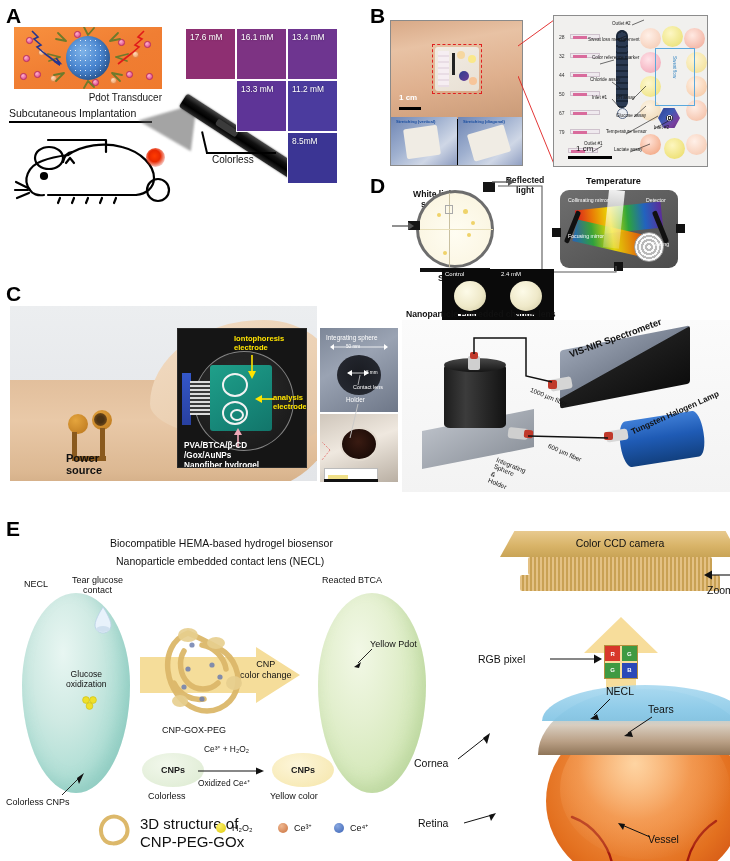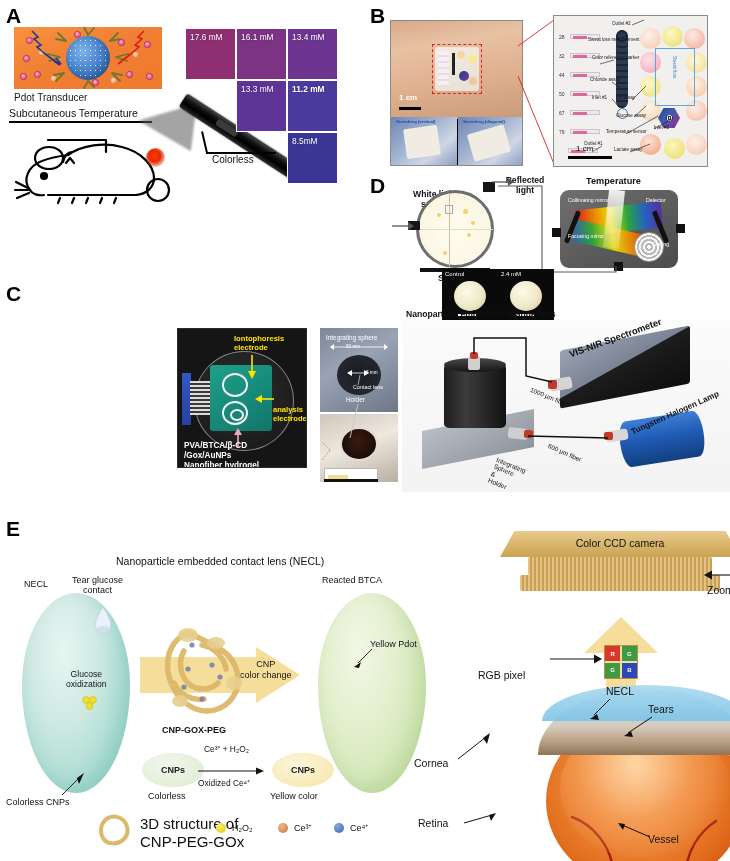--- a/index.html
+++ b/index.html
@@ -52,21 +52,21 @@
     background-size: 5px 5px, 6px 6px;
     background-position: 0 0, 3px 2px;
     opacity:.85;
   }
   .pdot-dot{
     position:absolute; width:6.5px; height:6.5px; border-radius:50%;
     background: radial-gradient(circle at 35% 30%, #ffb3cf, #d73d7e);
     border:.6px solid #b92f69;
   }
   .pdot-dot.pale{ background: radial-gradient(circle at 35% 30%,#ffd9b8,#f09c5c); border-color:#e2884a;}
-  .label-pdot{ left:14px; top:92px; width:148px; text-align:left; font-size:10px; color:#1a1a1a;}
+  .label-pdot{ left:14px; top:92px; width:148px; text-align:right; font-size:10px; color:#1a1a1a;}
 
   .sub-impl { left: 9px; top: 107px; font-size: 10.5px; color:#111; }
   .sub-line { position:absolute; left:9px; top:121px; width:143px; height:1.6px; background:#000; }
 
   .mouse-svg { position:absolute; left:8px; top:118px; }
   .implant-dot{
     position:absolute; left:146px; top:148px; width:19px; height:19px; border-radius:50%;
     background: radial-gradient(circle at 45% 42%, #ff3b00 0%, #e82800 38%, rgba(220,30,0,.25) 72%, rgba(220,30,0,0) 100%);
   }
 
@@ -385,21 +385,21 @@
         </g>
         <path d="M46 38 L40 34 L46 36 L42 31" stroke="#26358f" stroke-width="1.6" fill="none"></path>
         <g stroke="#e01a1a" stroke-width="1.6" fill="none">
           <path d="M130 4 L124 10 L128 12 L121 18 L125 20 L118 26"></path>
           <path d="M118 26 L104 37"></path>
         </g>
       </svg>
     </div>
     <div class="lbl label-pdot">Pdot Transducer</div>
 
-    <div class="lbl sub-impl">Subcutaneous Temperature</div>
+    <div class="lbl sub-impl">Subcutaneous Implantation</div>
     <div class="sub-line"></div>
     <svg class="mouse-svg" width="190" height="90" viewBox="0 0 190 90">
       <g fill="none" stroke="#000" stroke-width="2.2" stroke-linecap="round" stroke-linejoin="round">
         <path d="M22 72 C14 62 20 48 34 43 C44 39 52 38 60 37"></path>
         <path d="M60 37 C74 27 96 24 114 29 C134 34 146 48 146 60 C146 70 138 76 128 77"></path>
         <path d="M128 77 L40 77"></path>
         <path d="M22 72 C24 76 30 78 36 77"></path>
         <ellipse cx="41" cy="40" rx="14" ry="11"></ellipse>
         <path d="M55 44 C56 38 60 34 64 34"></path>
         <path d="M58 45 L62 40 M62 40 L66 45"></path>
@@ -424,21 +424,21 @@
       </div>
       <div class="tile" style="left:51px;top:0px;background:#7d3383;">
         <span>16.1 mM</span>
       </div>
       <div class="tile" style="left:102px;top:0px;background:#6e3590;">
         <span>13.4 mM</span>
       </div>
       <div class="tile" style="left:51px;top:52px;background:#5e3497;">
         <span>13.3 mM</span>
       </div>
-      <div class="tile" style="left:102px;top:52px;background:#4b3b9e;font-weight:bold;">
+      <div class="tile" style="left:102px;top:52px;background:#4b3b9e;">
         <span>11.2 mM</span>
       </div>
       <div class="tile" style="left:102px;top:104px;background:#3b3594;">
         <span>8.5mM</span>
       </div>
     </div>
   </div>
 
   <div id="panelB" class="abs">
     <div class="panel-letter" style="left:2px;top:4px;">B</div>
@@ -619,33 +619,45 @@
       <div class="lens-circle"></div>
       <div class="lbl w" style="left:3px;top:2px;font-size:6px;">2.4 mM</div>
       <div style="position:absolute;left:18px;bottom:5px;width:18px;height:2px;background:#fff;"></div>
     </div>
     <div class="lbl" style="left:38px;top:138px;font-weight:bold;font-size:8.6px;">Nanoparticle embedded change lens</div>
   </div>
 
   <div id="panelC" class="abs">
     <div class="panel-letter" style="left:6px;top:0px;">C</div>
 
+    <div class="arm-photo">
+      <div class="forearm"></div>
+      <div class="hand"></div>
+      <div class="elec-pad" style="left:58px;top:108px;"></div>
+      <div class="elec-pad" style="left:82px;top:104px;"></div>
+      <div class="elec-trace" style="left:62px;top:126px;width:5px;height:28px;"></div>
+      <div class="elec-trace" style="left:62px;top:150px;width:34px;height:5px;"></div>
+      <div class="elec-trace" style="left:90px;top:122px;width:5px;height:30px;"></div>
+      <div style="position:absolute;left:84px;top:107px;width:13px;height:13px;border-radius:50%;background:radial-gradient(circle,#4a3112 35%,#8a5a1e 100%);"></div>
+      <div class="lbl" style="left:56px;top:146px;white-space:pre-line;font-weight:bold;font-size:11px;color:#111;line-height:1.12;">Power
+source</div>
+    </div>
 
     <div class="zoom-photo">
       <div class="dish"></div>
       <div class="blue-conn"></div>
       <div class="flex-conn"></div>
       <div class="chip">
         <div class="ring-el" style="left:12px;top:8px;width:26px;height:24px;"></div>
         <div class="ring-el" style="left:12px;top:36px;width:26px;height:24px;"></div>
         <div style="position:absolute;left:20px;top:44px;width:14px;height:12px;border:2px solid #f2f2f2;border-radius:50%;"></div>
       </div>
       <div class="lbl y" style="left:56px;top:6px;white-space:pre-line;font-size:7.6px;line-height:1.15;">Iontophoresis
 electrode</div>
-      <div class="lbl y" style="left:95px;top:77px;white-space:pre-line;font-size:7.6px;line-height:1.15;">analysis
+      <div class="lbl y" style="left:95px;top:65px;white-space:pre-line;font-size:7.6px;line-height:1.15;">analysis
 electrode</div>
       <svg style="position:absolute;left:0;top:0;" width="130" height="140">
         <path d="M74 26 L74 42" stroke="#ffe400" stroke-width="1.6" fill="none"></path>
         <path d="M70 42 L74 50 L78 42 Z" fill="#ffe400"></path>
         <path d="M96 70 L84 70" stroke="#ffe400" stroke-width="1.6" fill="none"></path>
         <path d="M84 66 L77 70 L84 74 Z" fill="#ffe400"></path>
         <path d="M60 118 L60 106" stroke="#f0a8b8" stroke-width="1.6" fill="none"></path>
         <path d="M56 106 L60 99 L64 106 Z" fill="#f0a8b8"></path>
       </svg>
       <div class="lbl w" style="left:6px;top:112px;white-space:pre-line;font-weight:bold;font-size:8.2px;line-height:1.22;">PVA/BTCA/β-CD
@@ -708,20 +720,21 @@
       <div class="lbl rot" style="left:96px;top:136px;transform:rotate(22deg);white-space:pre-line;font-size:6.6px;line-height:1.1;">Integrating
 Sphere
 &amp;
 Holder</div>
     </div>
   </div>
 
   <div id="panelE" class="abs">
     <div class="panel-letter" style="left:6px;top:0px;">E</div>
 
+    <div class="e-title" style="left:110px;top:20px;">Biocompatible HEMA-based hydrogel biosensor</div>
     <div class="e-title" style="left:116px;top:38px;">Nanoparticle embedded contact lens (NECL)</div>
 
     <div class="necl-lens lens-left"></div>
     <div class="lbl" style="left:24px;top:62px;font-size:9px;">NECL</div>
     <div class="lbl" style="left:72px;top:58px;white-space:pre-line;text-align:center;font-size:9px;line-height:1.15;">Tear glucose
 contact</div>
 
     <svg style="position:absolute;left:92px;top:88px;" width="22" height="30">
       <path d="M11 2 C11 2 3 14 3 20 C3 25 7 28 11 28 C15 28 19 25 19 20 C19 14 11 2 11 2 Z" fill="#e8f2fb" stroke="#b8cfe4" stroke-width="0.8"></path>
       <ellipse cx="11" cy="24" rx="7" ry="3" fill="#cfe0ef"></ellipse>
@@ -756,21 +769,21 @@
       </g>
       <g fill="#6f7fae" opacity="0.85">
         <circle cx="34" cy="20" r="2.6"></circle>
           <circle cx="54" cy="40" r="2.6"></circle>
         <circle cx="30" cy="44" r="2.6"></circle>
           <circle cx="26" cy="62" r="2.6"></circle>
         <circle cx="44" cy="74" r="2.6"></circle>
           <circle cx="62" cy="52" r="2.6"></circle>
       </g>
     </svg>
-    <div class="lbl" style="left:162px;top:208px;font-size:9px;font-weight:bold;">CNP-GOX-PEG</div>
+    <div class="lbl" style="left:162px;top:208px;font-size:9px;">CNP-GOX-PEG</div>
 
     <div class="necl-lens lens-right"></div>
     <div class="lbl" style="left:322px;top:58px;font-size:9px;">Reacted BTCA</div>
     <div class="lbl" style="left:370px;top:122px;font-size:9px;">Yellow  Pdot</div>
     <svg style="position:absolute;left:352px;top:128px;" width="24" height="26">
       <path d="M20 4 L6 18" stroke="#111" stroke-width="0.9"></path>
       <path d="M2 22 L9 17 L7 23 Z" fill="#111"></path>
     </svg>
     <div class="lbl" style="left:6px;top:280px;font-size:9px;">Colorless CNPs</div>
     <svg style="position:absolute;left:58px;top:252px;" width="30" height="30">
@@ -820,21 +833,21 @@
 
       <svg class="up-arrow" viewBox="0 0 86 118">
         <path d="M28 118 L28 36 L6 36 L43 0 L80 36 L58 36 L58 118 Z" fill="#f7dd9b"></path>
       </svg>
       <div class="rgb-pixel" style="background:#f7dd9b;">
         <div style="background:#d8372a;">R</div>
         <div style="background:#3f9a42;">G</div>
         <div style="background:#3f9a42;">G</div>
         <div style="background:#2b49b8;">B</div>
       </div>
-      <div class="lbl" style="left:78px;top:136px;font-size:10.5px;margin-top:16px;">RGB pixel</div>
+      <div class="lbl" style="left:78px;top:136px;font-size:10.5px;">RGB pixel</div>
       <svg style="position:absolute;left:150px;top:134px;" width="60" height="16">
         <path d="M0 8 L44 8" stroke="#111" stroke-width="1.1"></path>
         <path d="M44 3.5 L52 8 L44 12.5 Z" fill="#111"></path>
       </svg>
 
       <div class="eyeball">
         <svg width="198" height="176" viewBox="0 0 198 176" style="position:absolute;left:0;top:0;">
           <g fill="none" stroke="#a21a0e" stroke-width="2.4" stroke-linecap="round">
             <path d="M26 104 C48 112 62 132 66 150 C70 164 78 172 88 174"></path>
             <path d="M66 150 C58 156 54 164 56 172"></path>

